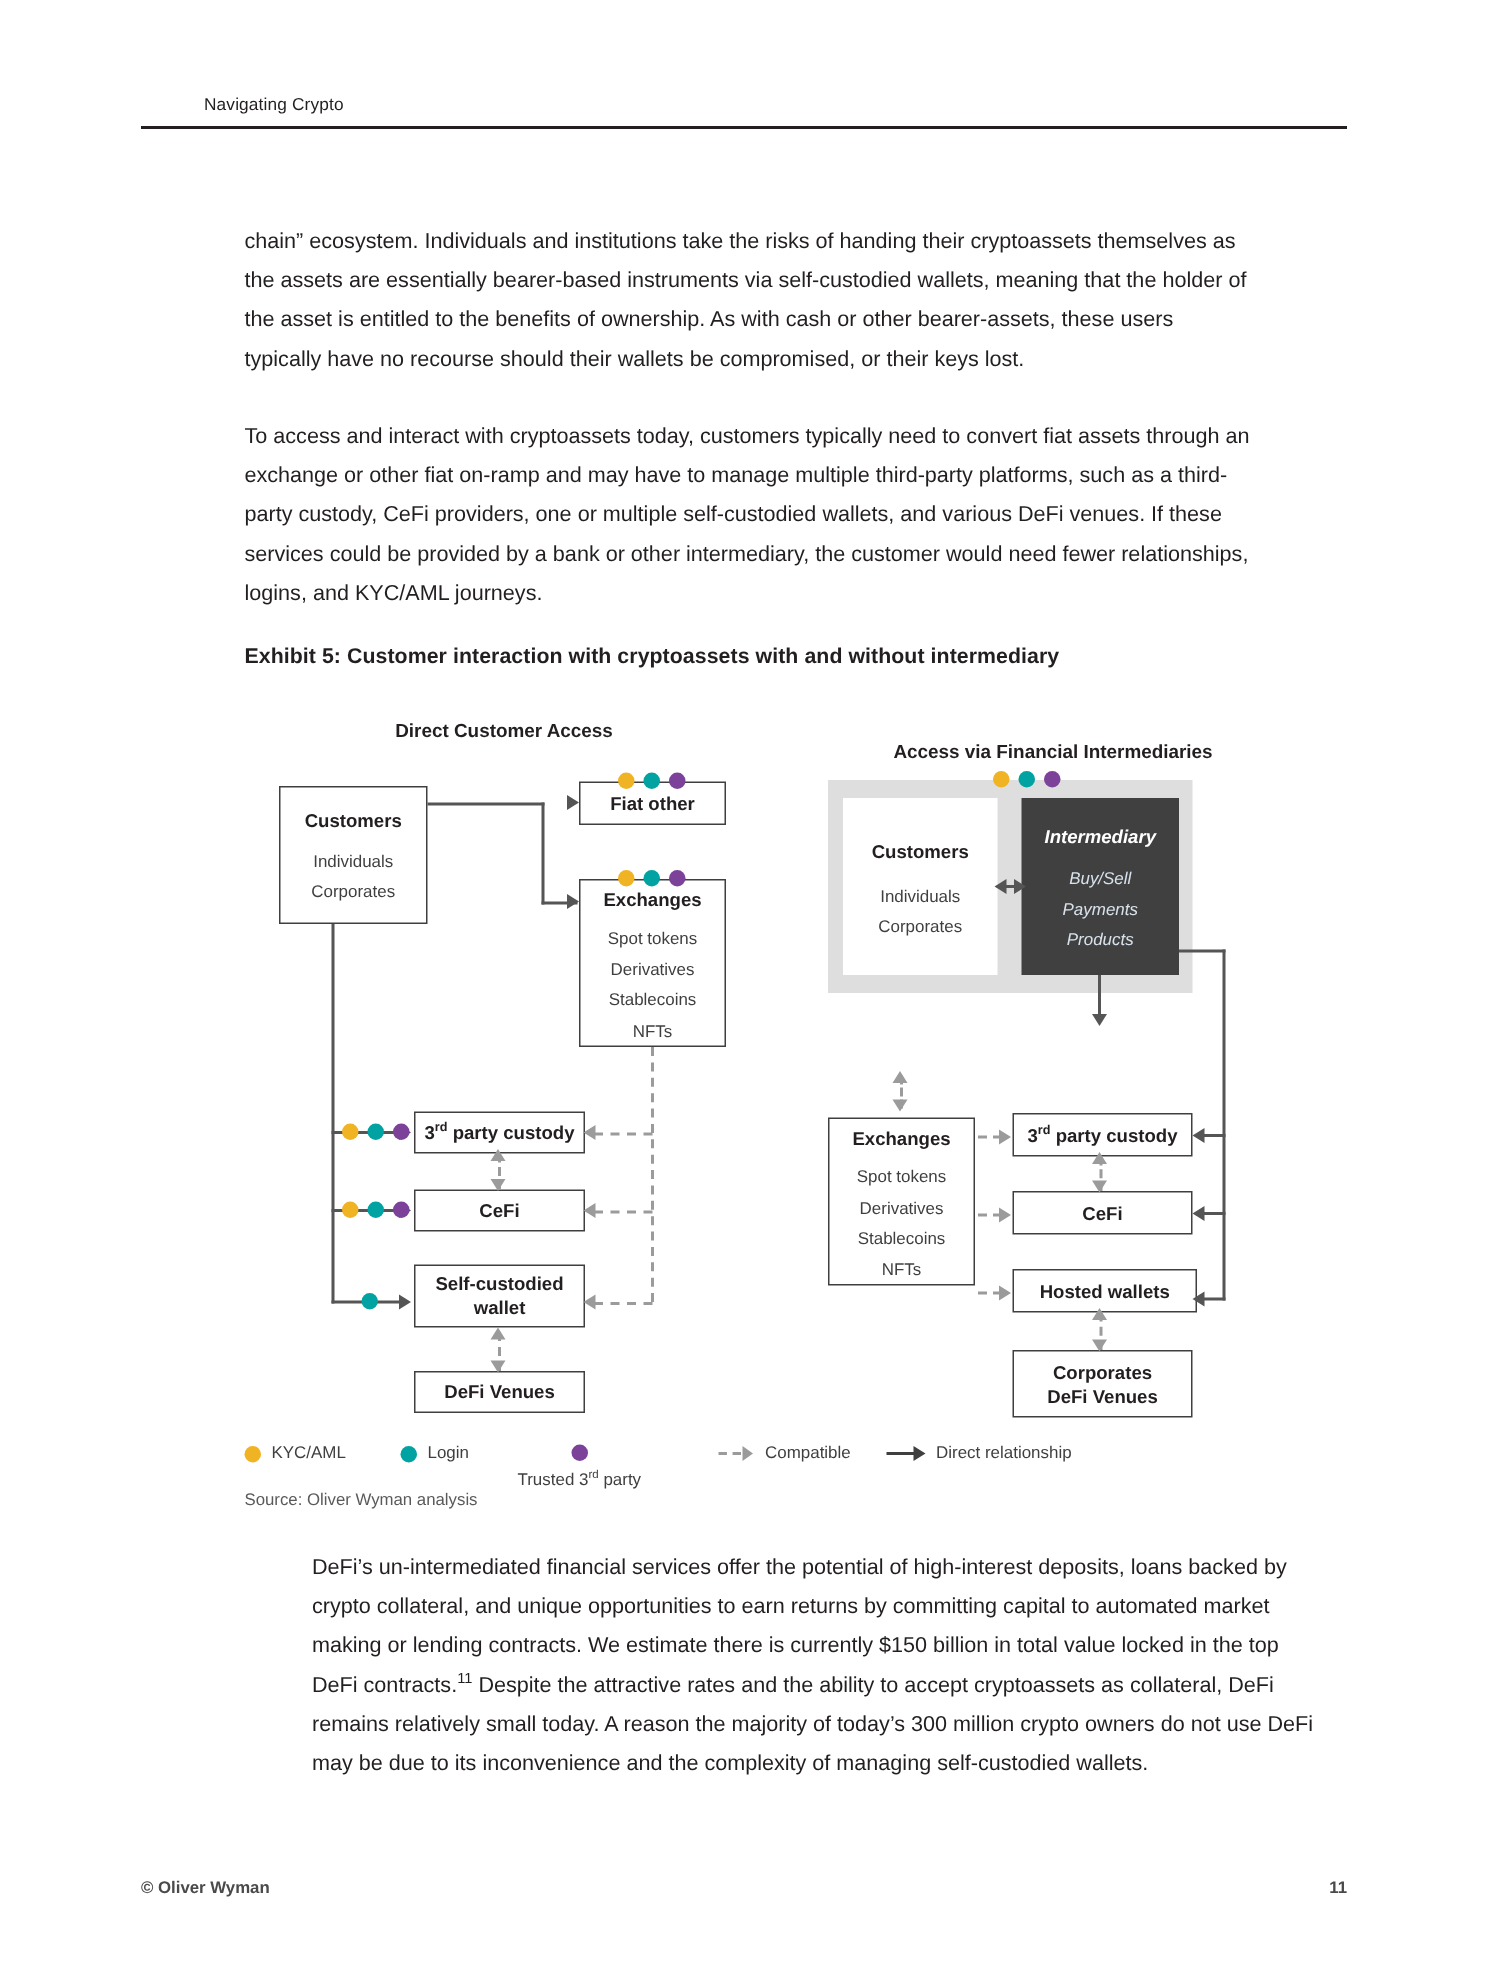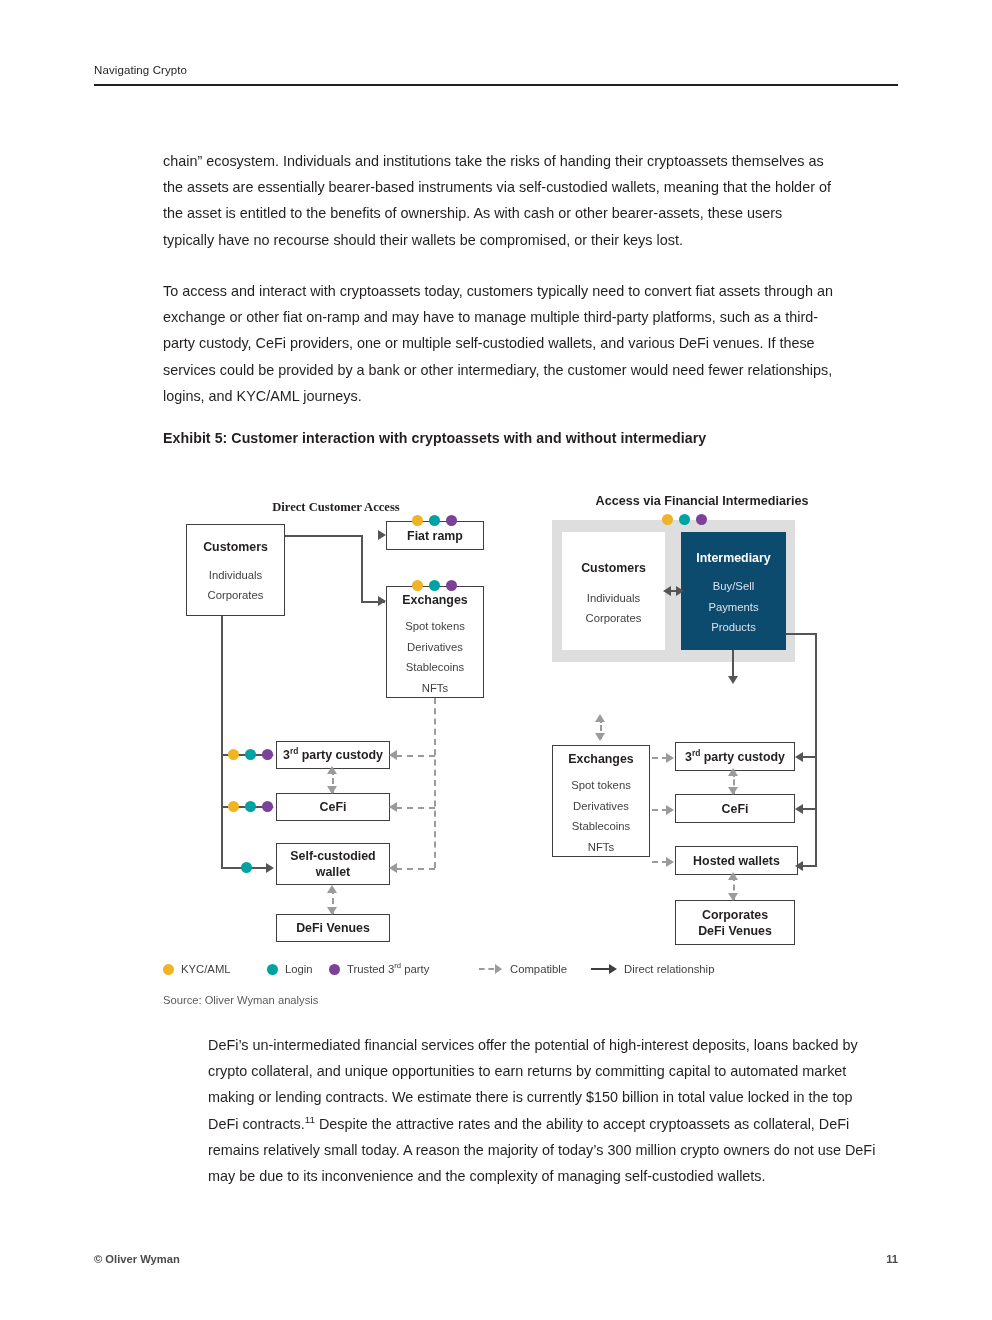--- a/index.html
+++ b/index.html
@@ -11,21 +11,21 @@
     color: #231f20;
     position: relative;
     overflow: hidden;
   }
 
   
   #running-head {
     position:absolute; left:94px; top:64px; width:804px;
   }
   #running-head .rh-text {
-    font-size: 11.5px; color:#231f20; letter-spacing:.1px;
+    font-size: 11.5px; color:#231f20; letter-spacing:.1px;margin-left:42px;
   }
   #running-head .rh-rule {
     margin-top:8px; height:1.6px; background:#231f20; width:100%;
   }
 
   
   .para {
     position:absolute; left:163px; width:672px;
     font-size:14.4px; line-height:26.2px; color:#231f20;
   }
@@ -53,21 +53,21 @@
     position:absolute; border:1.3px solid #3f3f3f; background:#fff;
     display:flex; flex-direction:column; align-items:center;
     justify-content:center; text-align:center;
   }
   .box .bx-title {
     font-size:12.4px; font-weight:bold; color:#231f20; line-height:16px;
   }
   .box .bx-item {
     font-size:11.3px; color:#3f3f3f; line-height:20.5px;
   }
-  .box.navy { background:#0c4a6e; border:none; }
+  .box.navy { background:#404040; border:none;font-style:italic; }
   .box.navy .bx-title { color:#ffffff; }
   .box.navy .bx-item { color:#d8e2ec; }
 
   .gray-wrap {
     position:absolute; background:#dedede;
   }
 
   
   .dots { position:absolute; display:flex; gap:6px; }
   .dot { width:11px; height:11px; border-radius:50%; }
@@ -126,30 +126,30 @@
   <div class="rh-rule"></div>
 </div>
 
 <div class="para" id="para-1">chain” ecosystem. Individuals and institutions take the risks of handing their cryptoassets themselves as the assets are essentially bearer-based instruments via self-custodied wallets, meaning that the holder of the asset is entitled to the benefits of ownership. As with cash or other bearer-assets, these users typically have no recourse should their wallets be compromised, or their keys lost.</div>
 <div class="para" id="para-2">To access and interact with cryptoassets today, customers typically need to convert fiat assets through an exchange or other fiat on-ramp and may have to manage multiple third-party platforms, such as a third-party custody, CeFi providers, one or multiple self-custodied wallets, and various DeFi venues. If these services could be provided by a bank or other intermediary, the customer would need fewer relationships, logins, and KYC/AML journeys.</div>
 
 <div id="exhibit-title">Exhibit 5: Customer interaction with cryptoassets with and without intermediary</div>
 
 <div id="figure">
 
-  <div class="panel-title" style="left:186px; top:20px; width:300px;font-family:Liberation Serif, serif;">Direct Customer Access</div>
+  <div class="panel-title" style="left:186px; top:0; width:300px;">Direct Customer Access</div>
 
   <div class="box" style="left:186px; top:44px; width:99px; height:92px; padding-top:4px;">
     <div class="bx-title" style="margin-bottom:10px;">Customers</div>
     <div class="bx-item">Individuals</div>
     <div class="bx-item">Corporates</div>
   </div>
 
   <div class="box" style="left:386px; top:41px; width:98px; height:29px;">
-    <div class="bx-title">Fiat ramp</div>
+    <div class="bx-title">Fiat other</div>
   </div>
   <div class="dots" style="left:412px; top:35px;">
     <span class="dot kyc"></span>
     <span class="dot login"></span>
     <span class="dot tp"></span>
   </div>
 
   <div class="box" style="left:386px; top:106px; width:98px; height:112px; padding-top:6px;">
     <div class="bx-title" style="margin-bottom:8px;">Exchanges</div>
     <div class="bx-item">Spot tokens</div>
@@ -305,21 +305,21 @@
 
 <div id="legend">
   <div class="lg-item" style="left:0px; top:0px;">
     <span class="dot kyc"></span>
     <span>KYC/AML</span>
   </div>
   <div class="lg-item" style="left:104px; top:0px;">
     <span class="dot login"></span>
     <span>Login</span>
   </div>
-  <div class="lg-item" style="left:166px; top:0px;">
+  <div class="lg-item" style="left:182px; top:0px;flex-direction:column;">
     <span class="dot tp"></span>
     <span><span>Trusted 3</span><sup>rd</sup><span> party</span></span>
   </div>
   <div class="lg-item" style="left:316px; top:0px;">
     <span class="lg-dash">
         <span class="seg"></span>
         <span class="hd"></span>
       </span>
     <span>Compatible</span>
   </div>

